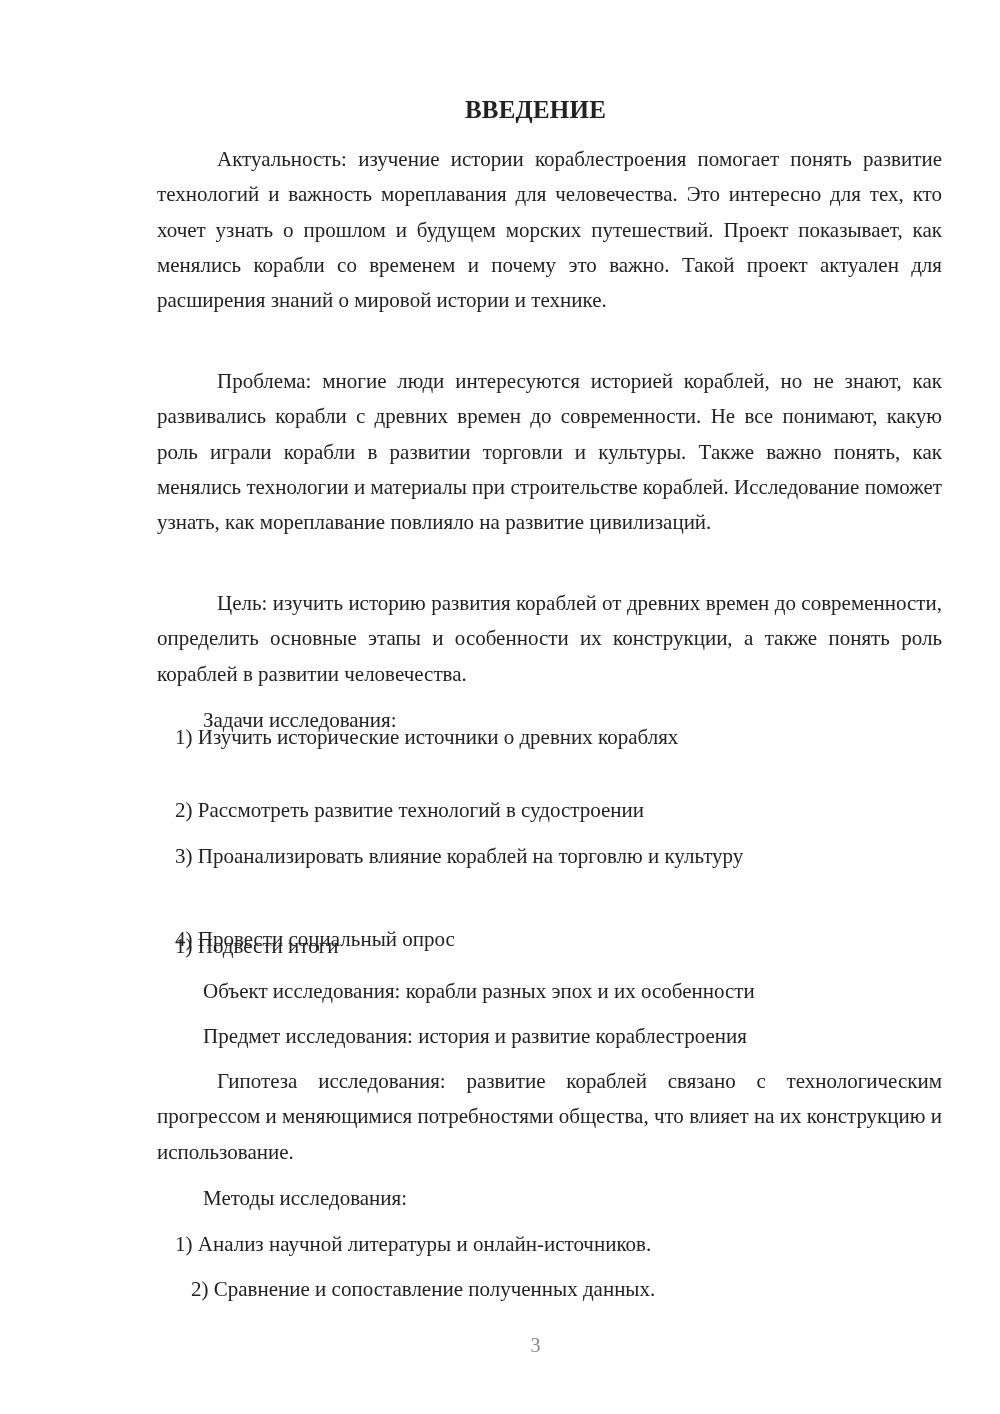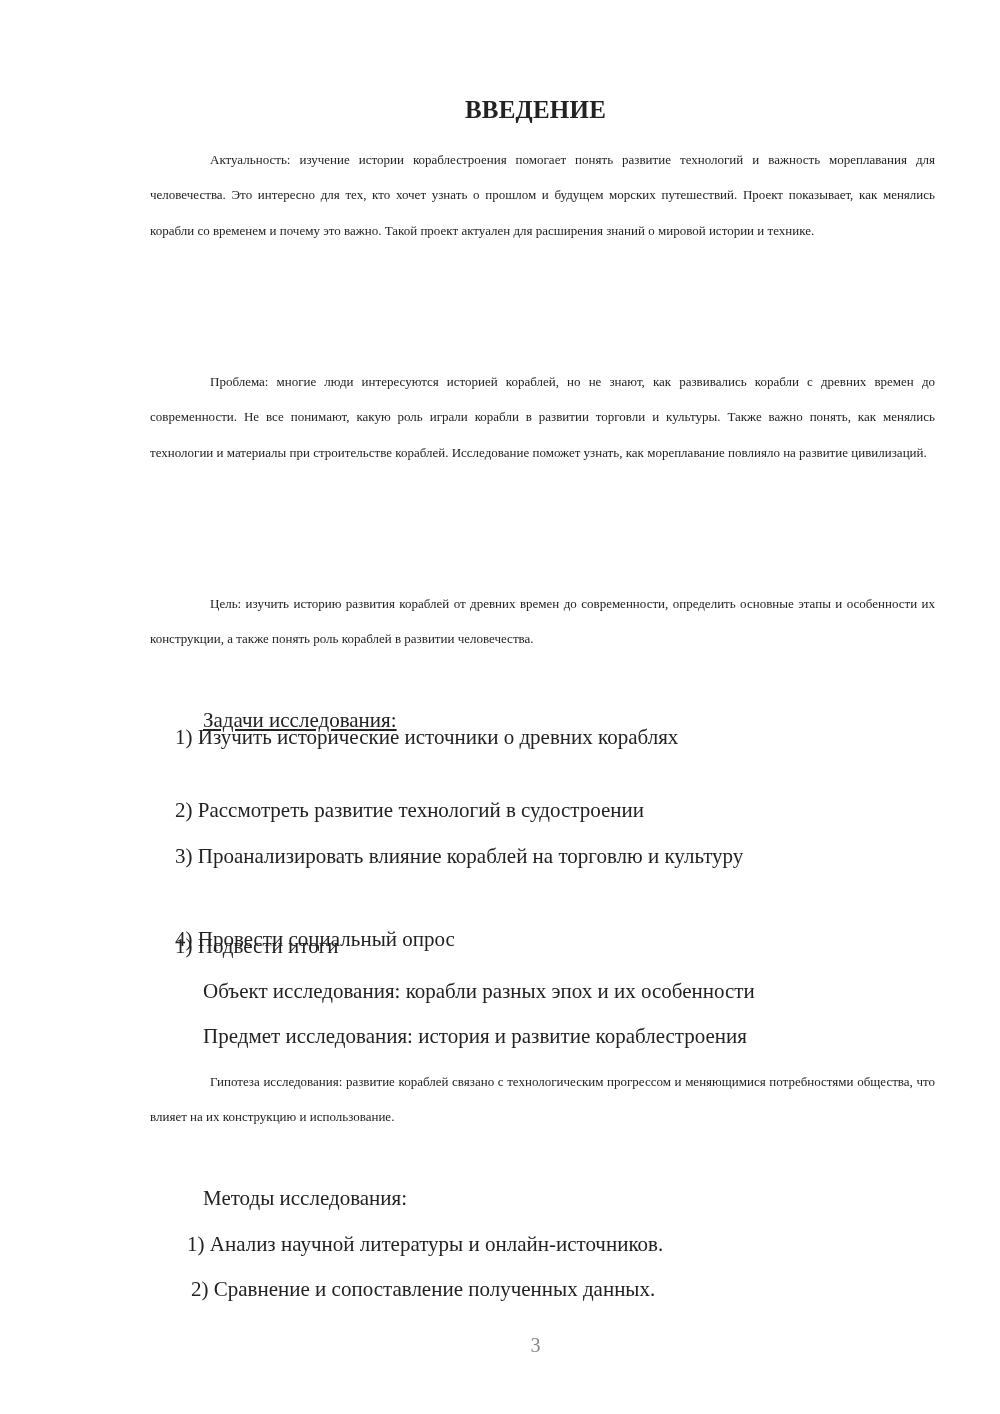--- a/index.html
+++ b/index.html
@@ -8,22 +8,22 @@
       font-family: "Liberation Serif", "DejaVu Serif", serif;
       color: #222;
     }
     .page { position: absolute; left: 143px; top: 0; width: 785px; }
     .title {
       position: absolute; left: 0; width: 785px; top: 96px;
       text-align: center; font-weight: bold; font-size: 25px; line-height: 28px;
       letter-spacing: 0.2px;
     }
     .para {
-      position: absolute; left: 7px; width: 785px;
-      font-size: 13px; line-height: 35.3px;
+      position: absolute; left: 14px; width: 785px;
+      font-size: 21px; line-height: 35.3px;
       text-align: justify; text-align-last: left;
       text-indent: 60px; margin: 0;
     }
     .line {
       position: absolute; font-size: 21px; line-height: 28px; white-space: nowrap; margin: 0;
     }
     .indent { left: 60px; }
     .num { left: 32px; }
     .pagenum {
       position: absolute; left: 0; width: 785px; top: 1334px; text-align: center;
@@ -35,36 +35,36 @@
 
 <div class="page">
   <div class="title">ВВЕДЕНИЕ</div>
 
   <p class="para" style="top:142px;">Актуальность: изучение истории кораблестроения помогает понять развитие технологий и важность мореплавания для человечества. Это интересно для тех, кто хочет узнать о прошлом и будущем морских путешествий. Проект показывает, как менялись корабли со временем и почему это важно. Такой проект актуален для расширения знаний о мировой истории и технике.</p>
 
   <p class="para" style="top:364px;">Проблема: многие люди интересуются историей кораблей, но не знают, как развивались корабли с древних времен до современности. Не все понимают, какую роль играли корабли в развитии торговли и культуры. Также важно понять, как менялись технологии и материалы при строительстве кораблей. Исследование поможет узнать, как мореплавание повлияло на развитие цивилизаций.</p>
 
   <p class="para" style="top:586px;font-family:Liberation Serif, serif;">Цель: изучить историю развития кораблей от древних времен до современности, определить основные этапы и особенности их конструкции, а также понять роль кораблей в развитии человечества.</p>
 
-  <p class="line indent" style="top:706px;text-decoration:underline;">Задачи исследования:</p>
+  <p class="line indent" style="top:706px;">Задачи исследования:</p>
 
   <div>
     <p class="line num" style="top:723px;">1) Изучить исторические источники о древних кораблях</p>
     <p class="line num" style="top:796px;">2) Рассмотреть развитие технологий в судостроении</p>
     <p class="line num" style="top:842px;">3) Проанализировать влияние кораблей на торговлю и культуру</p>
     <p class="line num" style="top:887px;margin-top:38px;">4) Провести социальный опрос</p>
     <p class="line num" style="top:932px;">1) Подвести итоги</p>
   </div>
 
   <p class="line indent" style="top:977px;">Объект исследования: корабли разных эпох и их особенности</p>
   <p class="line indent" style="top:1022px;">Предмет исследования: история и развитие кораблестроения</p>
 
   <p class="para" style="top:1064px;">Гипотеза исследования: развитие кораблей связано с технологическим прогрессом и меняющимися потребностями общества, что влияет на их конструкцию и использование.</p>
 
   <p class="line indent" style="top:1184px;">Методы исследования:</p>
 
   <div>
-    <p class="line num" style="top:1230px;margin-left:12px;">1) Анализ научной литературы и онлайн-источников.</p>
+    <p class="line num" style="top:1230px;">1) Анализ научной литературы и онлайн-источников.</p>
     <p class="line num" style="top:1275px;margin-left:16px;">2) Сравнение и сопоставление полученных данных.</p>
   </div>
 
   <div class="pagenum">3</div>
 </div>
 
 </body></html>

